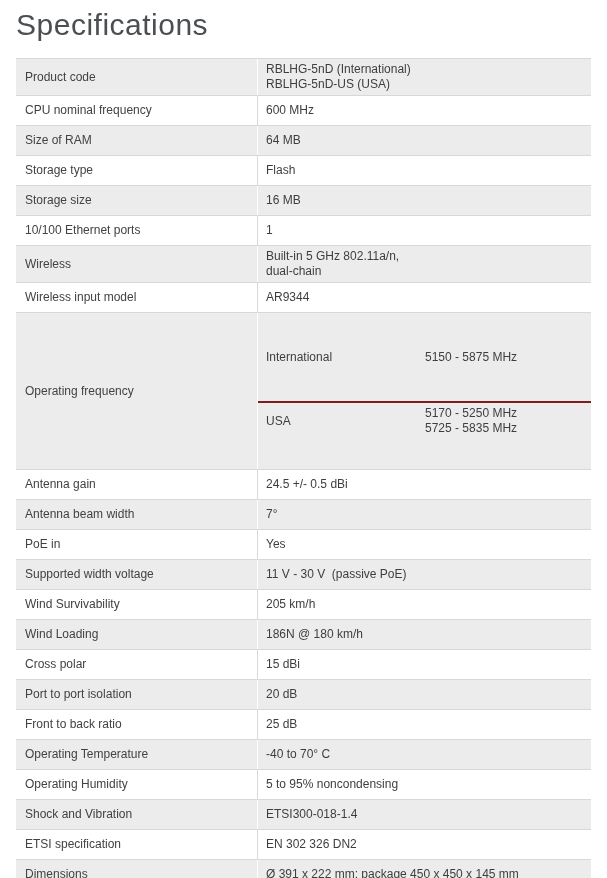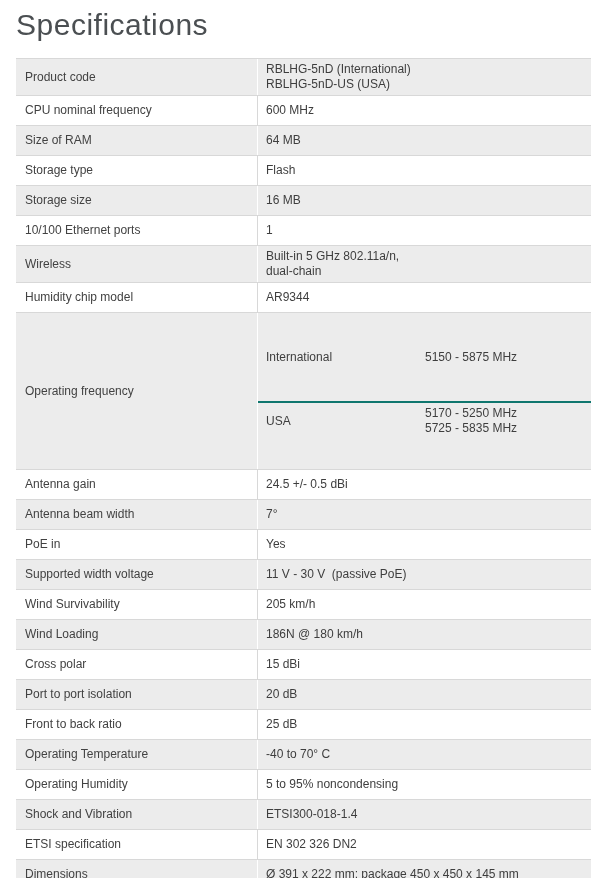--- a/index.html
+++ b/index.html
@@ -60,21 +60,21 @@
     display: block;
     padding: 0;
   }
   .sub-row {
     display: flex;
     align-items: center;
     box-sizing: border-box;
     min-height: 28px;
   }
   .sub-row + .sub-row {
-    border-top: 2px solid #0f766e;
+    border-top: 2px solid #7f1d1d;
     min-height: 35px;
     align-items: center;
   }
   .sub-region {
     flex: 0 0 167px;
     box-sizing: border-box;
     padding: 3px 6px 3px 8px;
   }
   .sub-freq {
     flex: 1;
@@ -120,21 +120,21 @@
     <div class="cell-value">1</div>
   </div>
 
   <div class="row alt">
     <div class="cell-label">Wireless</div>
     <div class="cell-value">Built-in 5 GHz 802.11a/n,
 dual-chain</div>
   </div>
 
   <div class="row">
-    <div class="cell-label">Humidity chip model</div>
+    <div class="cell-label">Wireless input model</div>
     <div class="cell-value">AR9344</div>
   </div>
 
   <div class="row alt">
     <div class="cell-label">Operating frequency</div>
     <div class="cell-value nested">
       <div class="sub-row">
         <div class="sub-region">International</div>
         <div class="sub-freq">5150 - 5875 MHz</div>
       </div>

